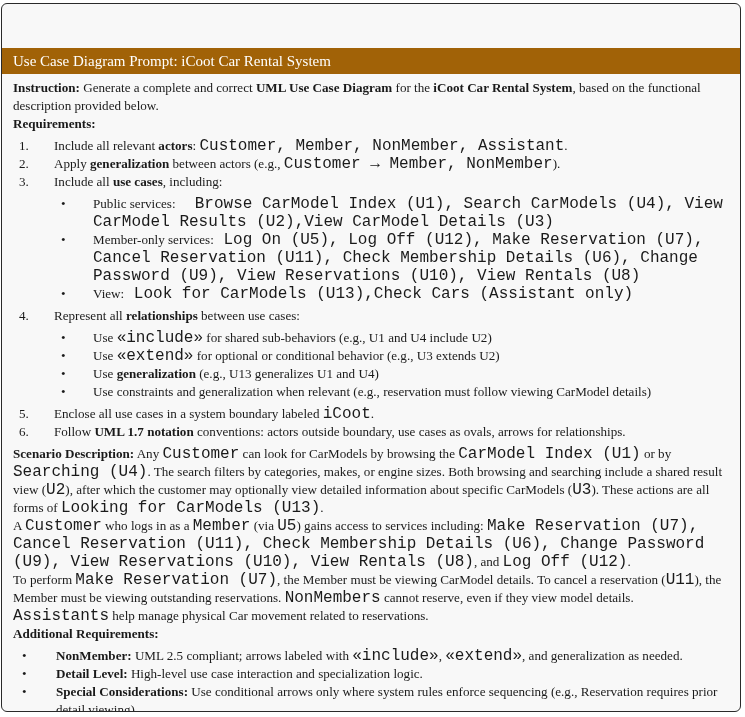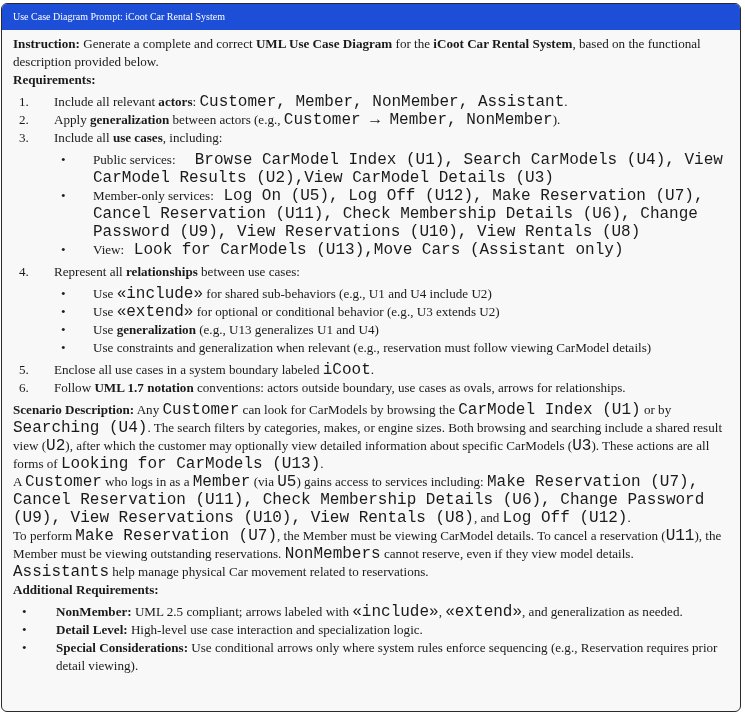--- a/index.html
+++ b/index.html
@@ -3,22 +3,22 @@
 <meta charset="utf-8">
 <style>
   html, body { margin:0; padding:0; background:#ffffff; }
   body { width:745px; height:717px; overflow:hidden; }
   .box {
     position:absolute; left:1px; top:3px; width:740px; height:709px;
     border:1.5px solid #2a2a2a; border-radius:6px; background:#f8f8f8;
     overflow:hidden; box-sizing:border-box;
   }
   .hdr {
-    background:#1d4ed8; color:#ffffff; height:26px; line-height:26px;
-    padding-left:11px; font-family:"Liberation Serif","DejaVu Serif",serif; font-size:10px;
+    background:#a16207; color:#ffffff; height:26px; line-height:26px;
+    padding-left:11px; font-family:"Liberation Serif","DejaVu Serif",serif; font-size:15px;margin-top:44px;
   }
   .content {
     padding:5px 10px 0 11px;
     font-family:"Liberation Serif","DejaVu Serif",serif; font-size:13.1px; color:#1a1a1a; line-height:18px;
   }
   .content p { margin:0; }
   .mono { font-family:"Liberation Mono","DejaVu Sans Mono",monospace; font-size:16px; }
   b { font-weight:bold; }
   .ol-item { display:flex; }
   .ol-num { width:35px; flex:none; padding-left:6px; }
@@ -57,21 +57,21 @@
       <div class="ul-item">
           <span class="bullet">•</span>
           <span><span>Public services:</span><span class="mono" style="white-space:pre-wrap">  Browse CarModel Index (U1), Search CarModels (U4), View CarModel Results (U2),View CarModel Details (U3)</span></span>
         </div>
       <div class="ul-item">
           <span class="bullet">•</span>
           <span><span>Member-only services:</span><span class="mono"> Log On (U5), Log Off (U12), Make Reservation (U7), Cancel Reservation (U11), Check Membership Details (U6), Change Password (U9), View Reservations (U10), View Rentals (U8)</span></span>
         </div>
       <div class="ul-item">
           <span class="bullet">•</span>
-          <span><span>View:</span><span class="mono"> Look for CarModels (U13),Move Cars (Assistant only)</span></span>
+          <span><span>View:</span><span class="mono"> Look for CarModels (U13),Check Cars (Assistant only)</span></span>
         </div>
     </div>
 
     <div class="ol-item">
       <span class="ol-num">4.</span>
       <span class="ol-body"><span>Represent all </span><b>relationships</b><span> between use cases:</span></span>
     </div>
     <div class="ul">
       <div class="ul-item">
           <span class="bullet">•</span>

